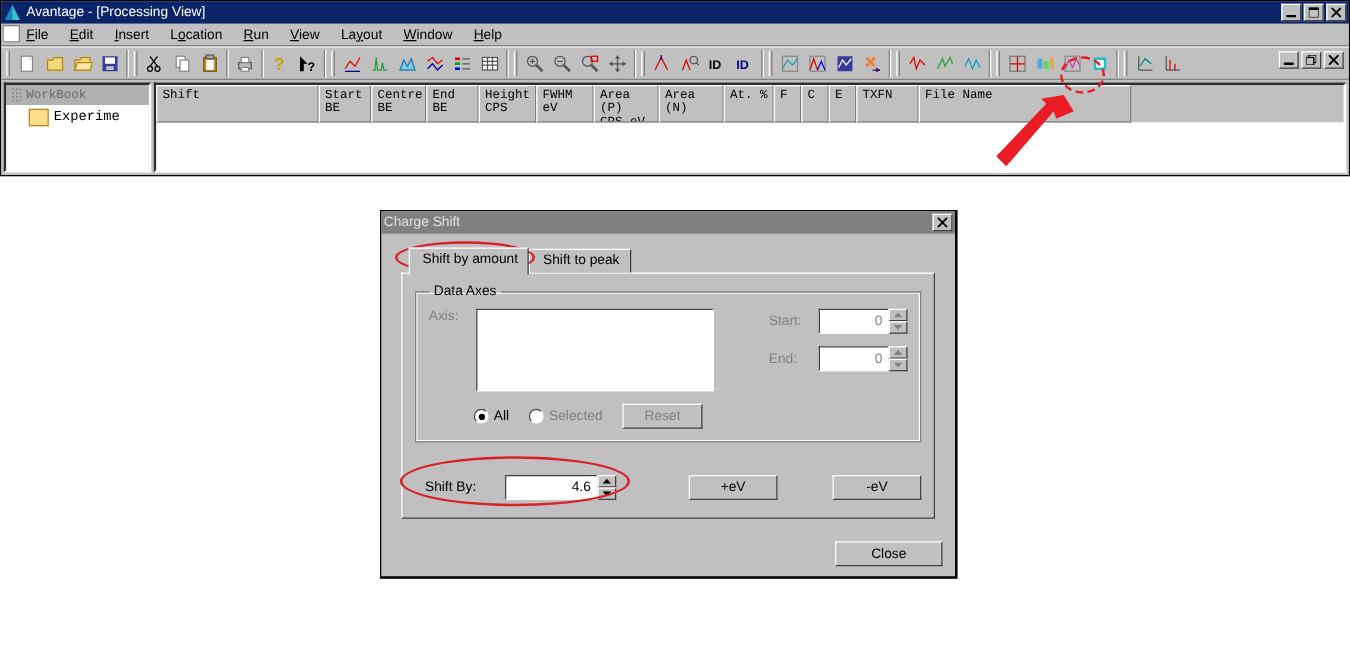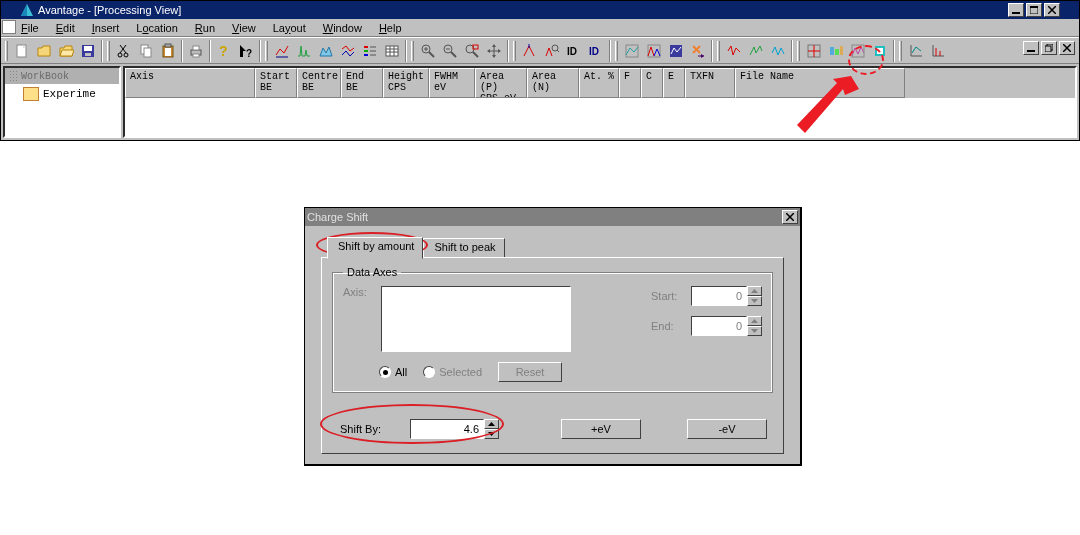--- a/index.html
+++ b/index.html
@@ -25,21 +25,21 @@
   .app-window {
     width: 1080px;
     border: 1px solid #000;
     background: var(--face);
   }
   .titlebar {
     height: 18px;
     background: var(--titlebar);
     color: #fff;
     display: flex; align-items: center;
-    padding: 0 19px;
+    padding: 0 2px;
     font-weight: normal;
   }
   .titlebar .app-icon { width: 14px; height: 14px; margin-right: 4px; }
   .titlebar .title-text { flex: 1; font-size: 11px; }
   .titlebar .win-btns { display: flex; gap: 2px; }
   .win-btn {
     width: 16px; height: 14px;
     background: var(--face);
     border-top: 1px solid var(--highlight);
     border-left: 1px solid var(--highlight);
@@ -173,26 +173,25 @@
   .anno { position: absolute; pointer-events: none; }
   .dashed-circle {
     border: 2px dashed #ec1c24;
     border-radius: 50%;
   }
 
   
   .dialog {
     position: absolute;
     left: 304px; top: 168px;
-    width: 498px;
+    width: 462px;
     background: var(--face);
     border: 1px solid #000;
     border-right-width: 2px;
     border-bottom-width: 2px;
-    margin-top: 39px;
   }
   .dialog .dlg-title {
     height: 18px;
     background: var(--titlebar-inactive);
     color: #e0e0e0;
     display:flex; align-items:center;
     padding: 0 2px;
     font-size: 11px;
   }
   .dlg-title .spacer { flex:1; }
@@ -639,21 +638,21 @@
       <div class="tree">
         <div class="tree-row" style="margin-left:16px;">
           <span class="tree-icon"></span>
           <span>Experime</span>
         </div>
       </div>
     </div>
 
     <div class="mdi-area">
       <div class="grid-header" id="grid-header">
-          <div class="col" style="width: 130px;">Axis</div>
+          <div class="col" style="width: 130px;">Shift</div>
           <div class="col" style="width: 42px;">Start<br>BE</div>
           <div class="col" style="width: 44px;">Centre<br>BE</div>
           <div class="col" style="width: 42px;">End<br>BE</div>
           <div class="col" style="width: 46px;">Height<br>CPS</div>
           <div class="col" style="width: 46px;">FWHM<br>eV</div>
           <div class="col" style="width: 52px;">Area (P)<br>CPS.eV</div>
           <div class="col" style="width: 52px;">Area (N)</div>
           <div class="col" style="width: 40px;">At. %</div>
           <div class="col" style="width: 22px;">F</div>
           <div class="col" style="width: 22px;">C</div>
@@ -778,13 +777,16 @@
         <button class="btn3d" style="width:80px;">+eV</button>
         <div style="width:14px;"></div>
         <button class="btn3d" style="width:80px;">-eV</button>
       </div>
 
       <div class="ellipse-anno" style="left:-6px; top:-26px; width:112px; height:26px;"></div>
       <div class="ellipse-anno" style="left:-2px; top:146px; width:184px; height:40px;"></div>
     </div>
   </div>
 
+  <div class="footer-row">
+    <button class="btn3d" style="width:86px;">Close</button>
+  </div>
 </div>
 
 </body></html>

